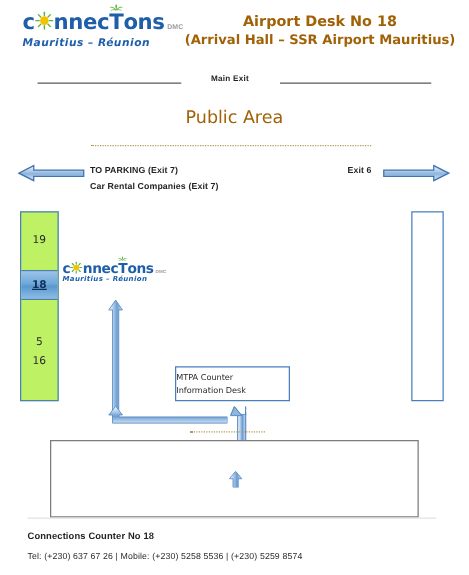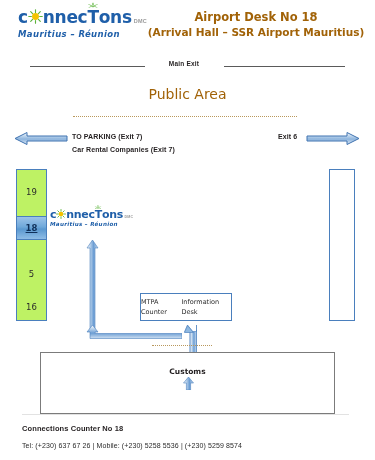--- a/index.html
+++ b/index.html
@@ -110,33 +110,33 @@
     font-family:"DejaVu Sans", sans-serif;
   }
   #desk-19{top:8px;height:28px;}
   #desk-18{
     top:46px;height:22px;font-weight:bold;
     background:linear-gradient(to bottom,#9cc3e8 0%,#6fa8da 45%,#5a98d0 55%,#8fbde6 100%);
     border-top:1px solid #4a7fbd;border-bottom:1px solid #4a7fbd;
     color:#10305a;text-decoration:underline;
   }
   #desk-17{top:92px;height:24px;}
-  #desk-16{top:126px;height:22px;text-align:right;}
+  #desk-16{top:108px;height:22px;text-align:right;}
 
   
   #right-block{
     position:absolute;left:329px;top:169px;width:26px;height:152px;
     border:1.2px solid #4a7fbd;box-sizing:border-box;background:#fff;
   }
 
   
   #mtpa-box{
     position:absolute;left:140px;top:293px;width:92px;height:28px;
     border:1px solid #4a7fbd;box-sizing:border-box;background:#fff;
-    display:flex;flex-direction:row;align-items:center;justify-content:center;
+    display:flex;flex-direction:column;align-items:flex-start;justify-content:center;
     font-size:6.5px;color:#2b2b2b;line-height:10px;
     font-family:"DejaVu Sans", sans-serif;
   }
 
   
   #customs-box{
     position:absolute;left:40px;top:352px;width:295px;height:62px;
     border:1px solid #7b7b7b;box-sizing:border-box;background:#fff;
   }
   #customs-label{
@@ -330,21 +330,20 @@
   </div>
 
   <div id="mtpa-box">
     <div>MTPA Counter</div>
     <div>Information Desk</div>
   </div>
 
   <div id="customs-dotted"></div>
 
   <div id="customs-box">
-    <div id="customs-label">Customs</div>
     <div class="blockarrow" style="left:142px;top:24px;">
       <svg width="11" height="13" viewBox="0 0 11 13">
         <defs>
           <linearGradient id="gc" x1="0" y1="0" x2="1" y2="0">
             <stop offset="0%" stop-color="#ffffff"></stop>
               <stop offset="30%" stop-color="#b7d0ea"></stop>
             <stop offset="60%" stop-color="#6c9ed4"></stop>
               <stop offset="100%" stop-color="#cfe0f2"></stop>
           </linearGradient>
         </defs>

